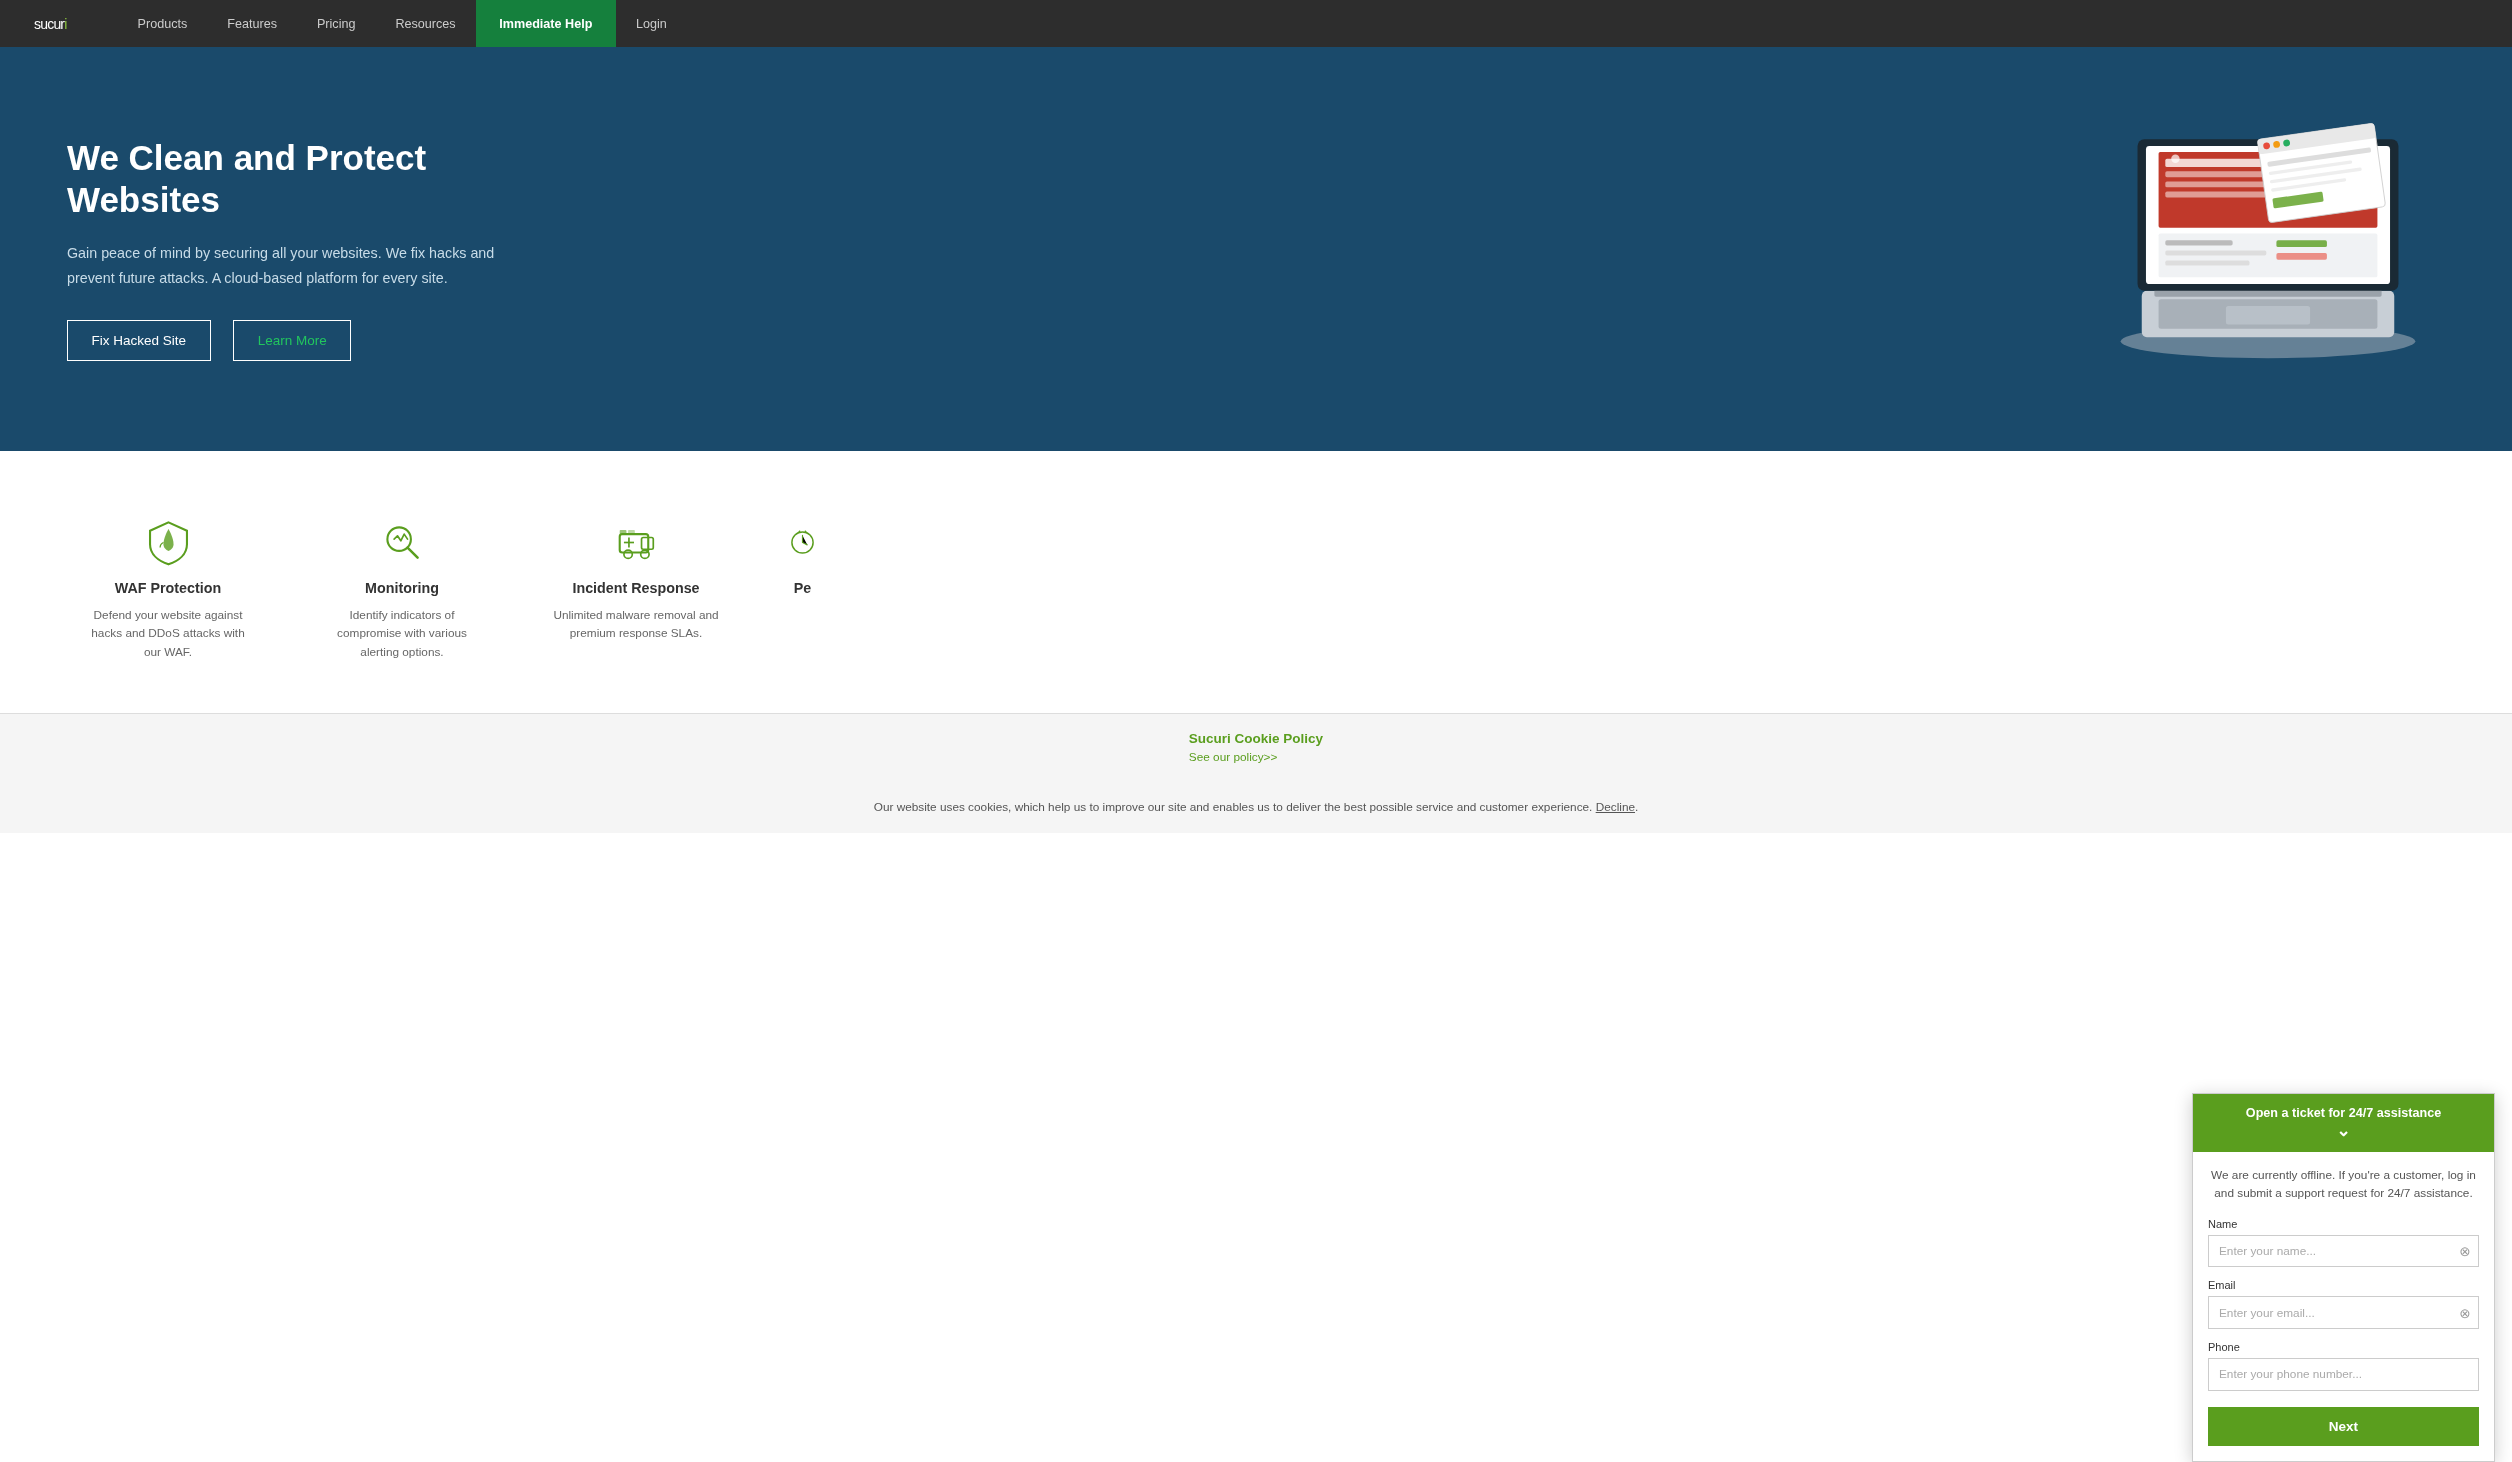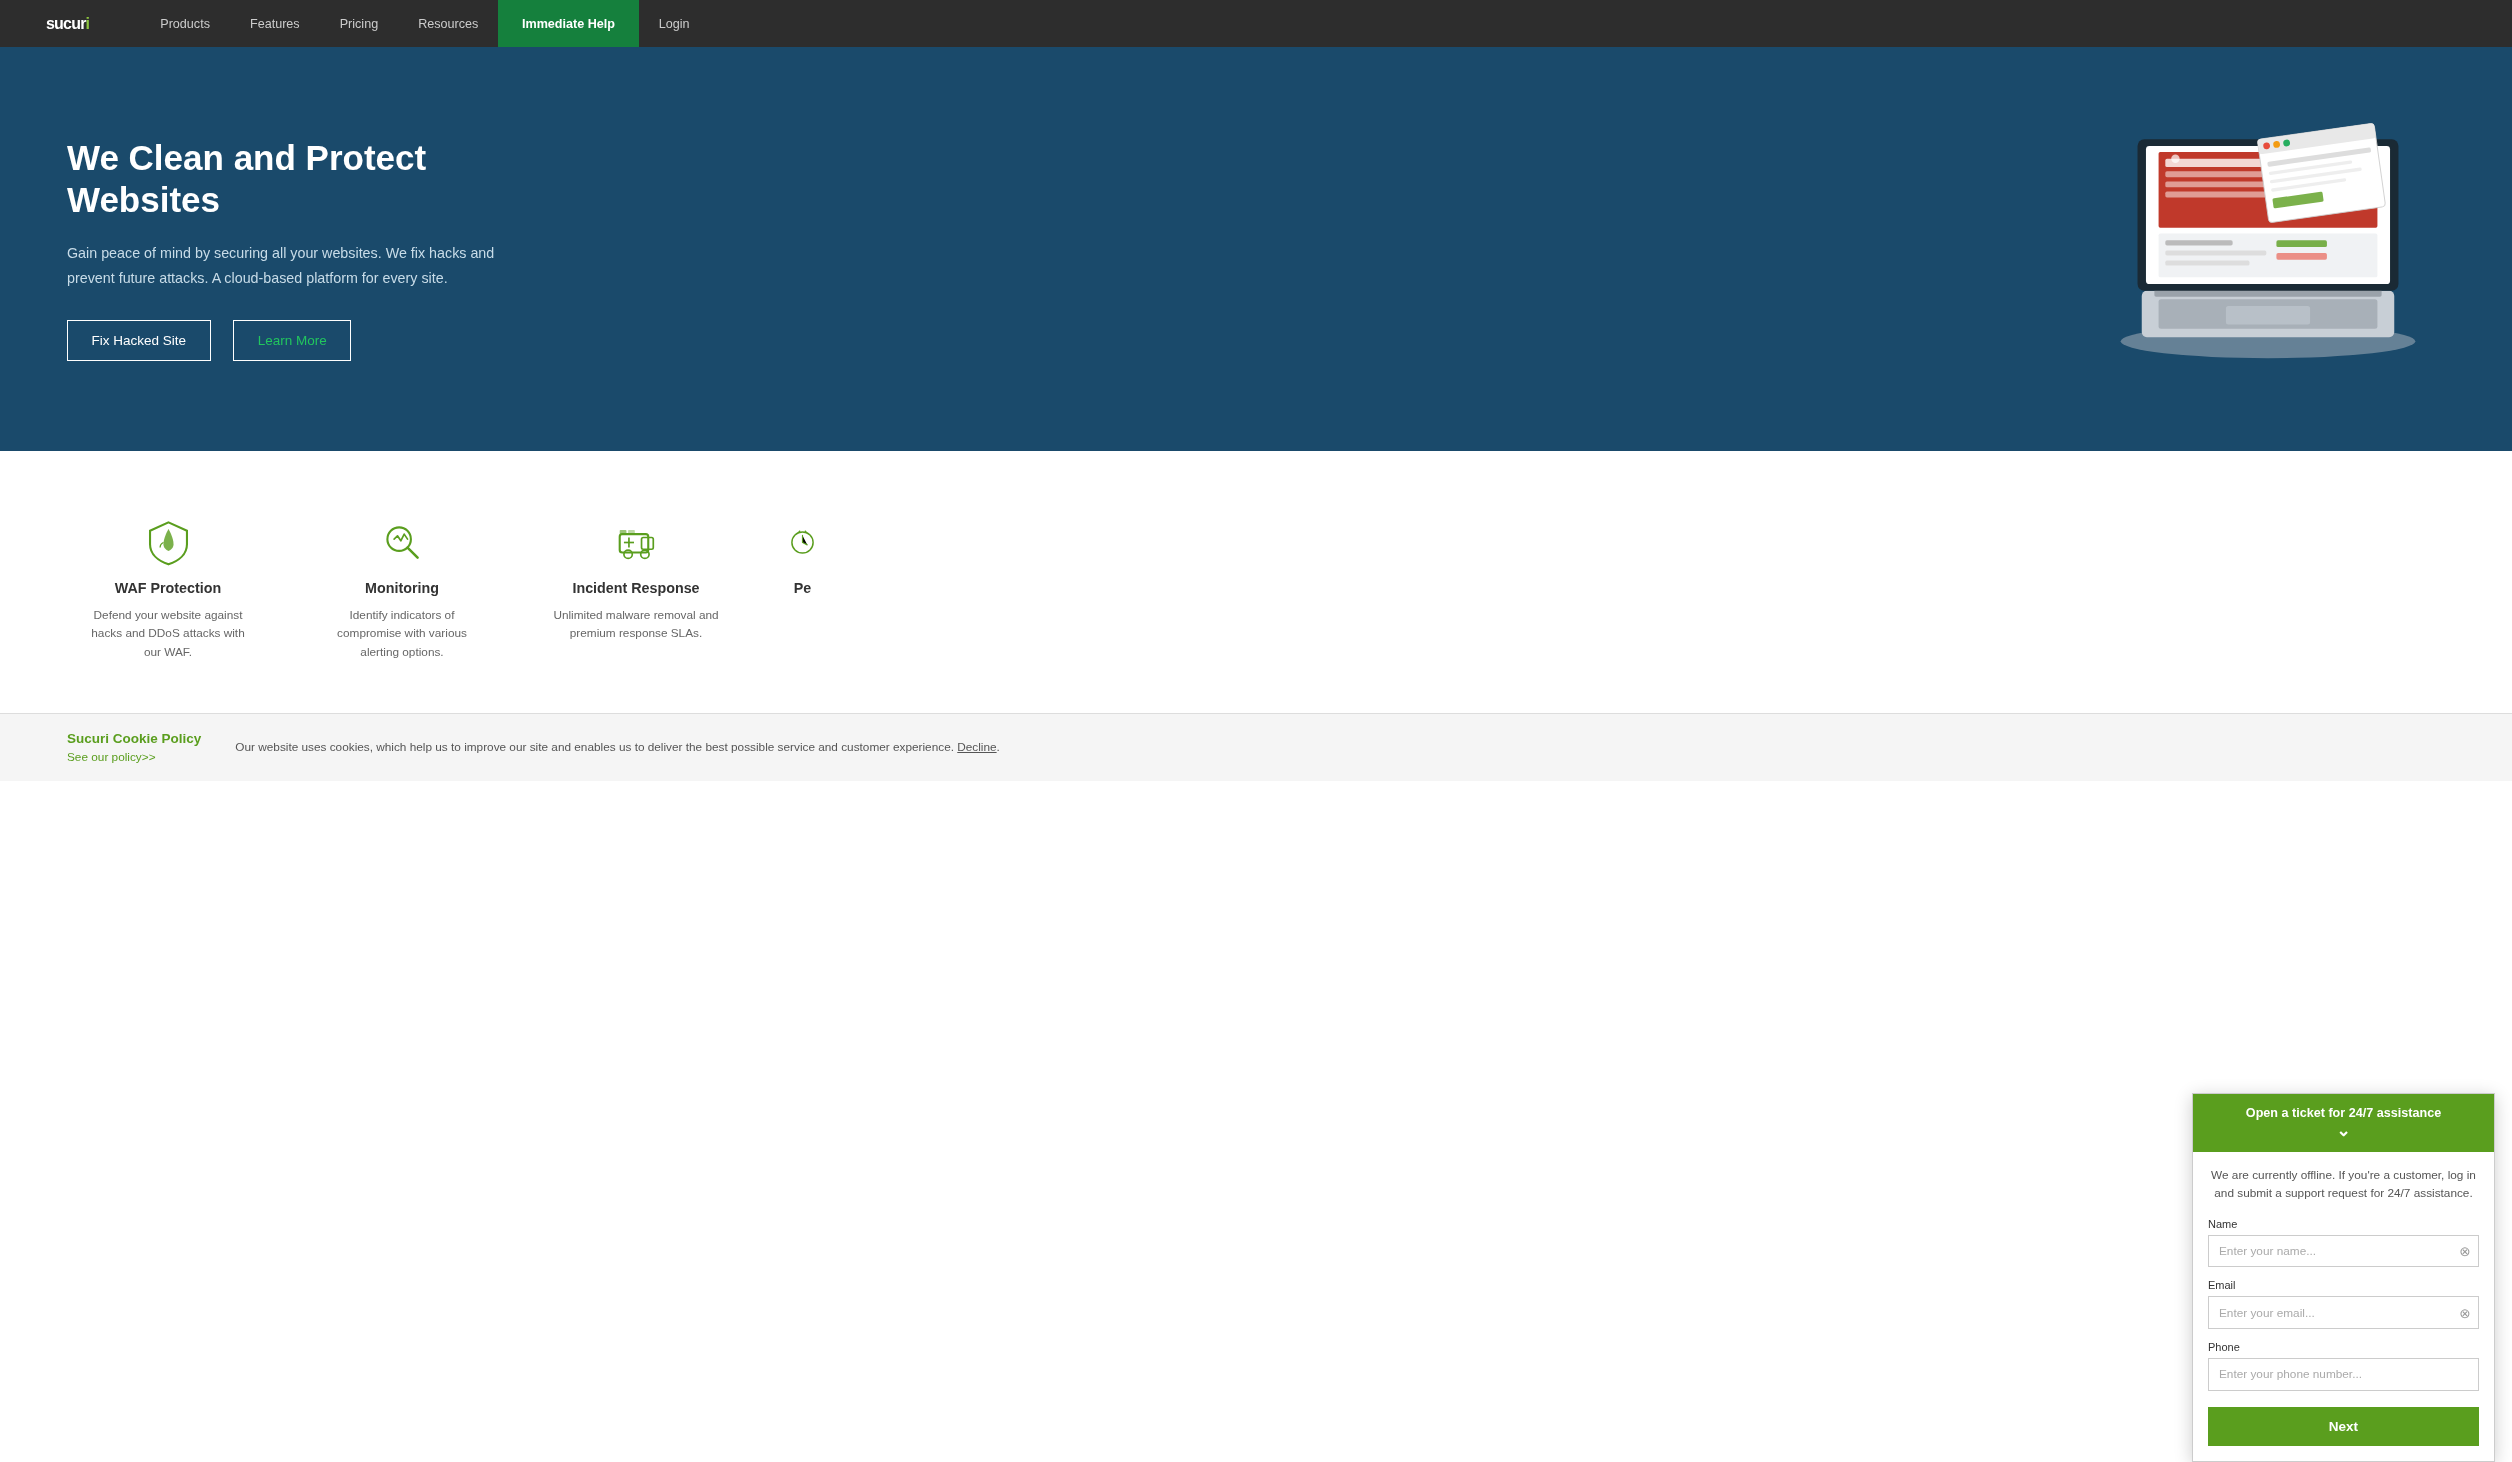--- a/index.html
+++ b/index.html
@@ -14,25 +14,24 @@
       padding: 0 34px;
       position: relative;
       z-index: 10;
     }
     .nav-logo {
       display: flex;
       align-items: center;
       margin-right: 51px;
     }
     .logo-text {
-      font-size: 16px;
-      font-weight: 700;
+      font-size: 14px;
+      font-weight: 400;
       color: #fff;
       letter-spacing: -0.8px;
-      margin-left: 12px;
     }
     .logo-i { color: #8dc63f; }
     .nav-links {
       display: flex;
       align-items: center;
       gap: 0;
       flex: 1;
     }
     .nav-link {
       color: #ccc;
@@ -162,20 +161,21 @@
 
     
     .cookie-banner {
       background: #f5f5f5;
       border-top: 0.8px solid #ddd;
       padding: 17px 67px;
       display: flex;
       align-items: center;
       gap: 34px;
       font-size: 11.8px;
+      flex-direction: column;
     }
     .cookie-policy-link {
       color: #5a9e1e;
       font-weight: 700;
       font-size: 13.5px;
       display: block;
       margin-bottom: 3.4px;
       cursor: pointer;
       text-decoration: none;
     }

